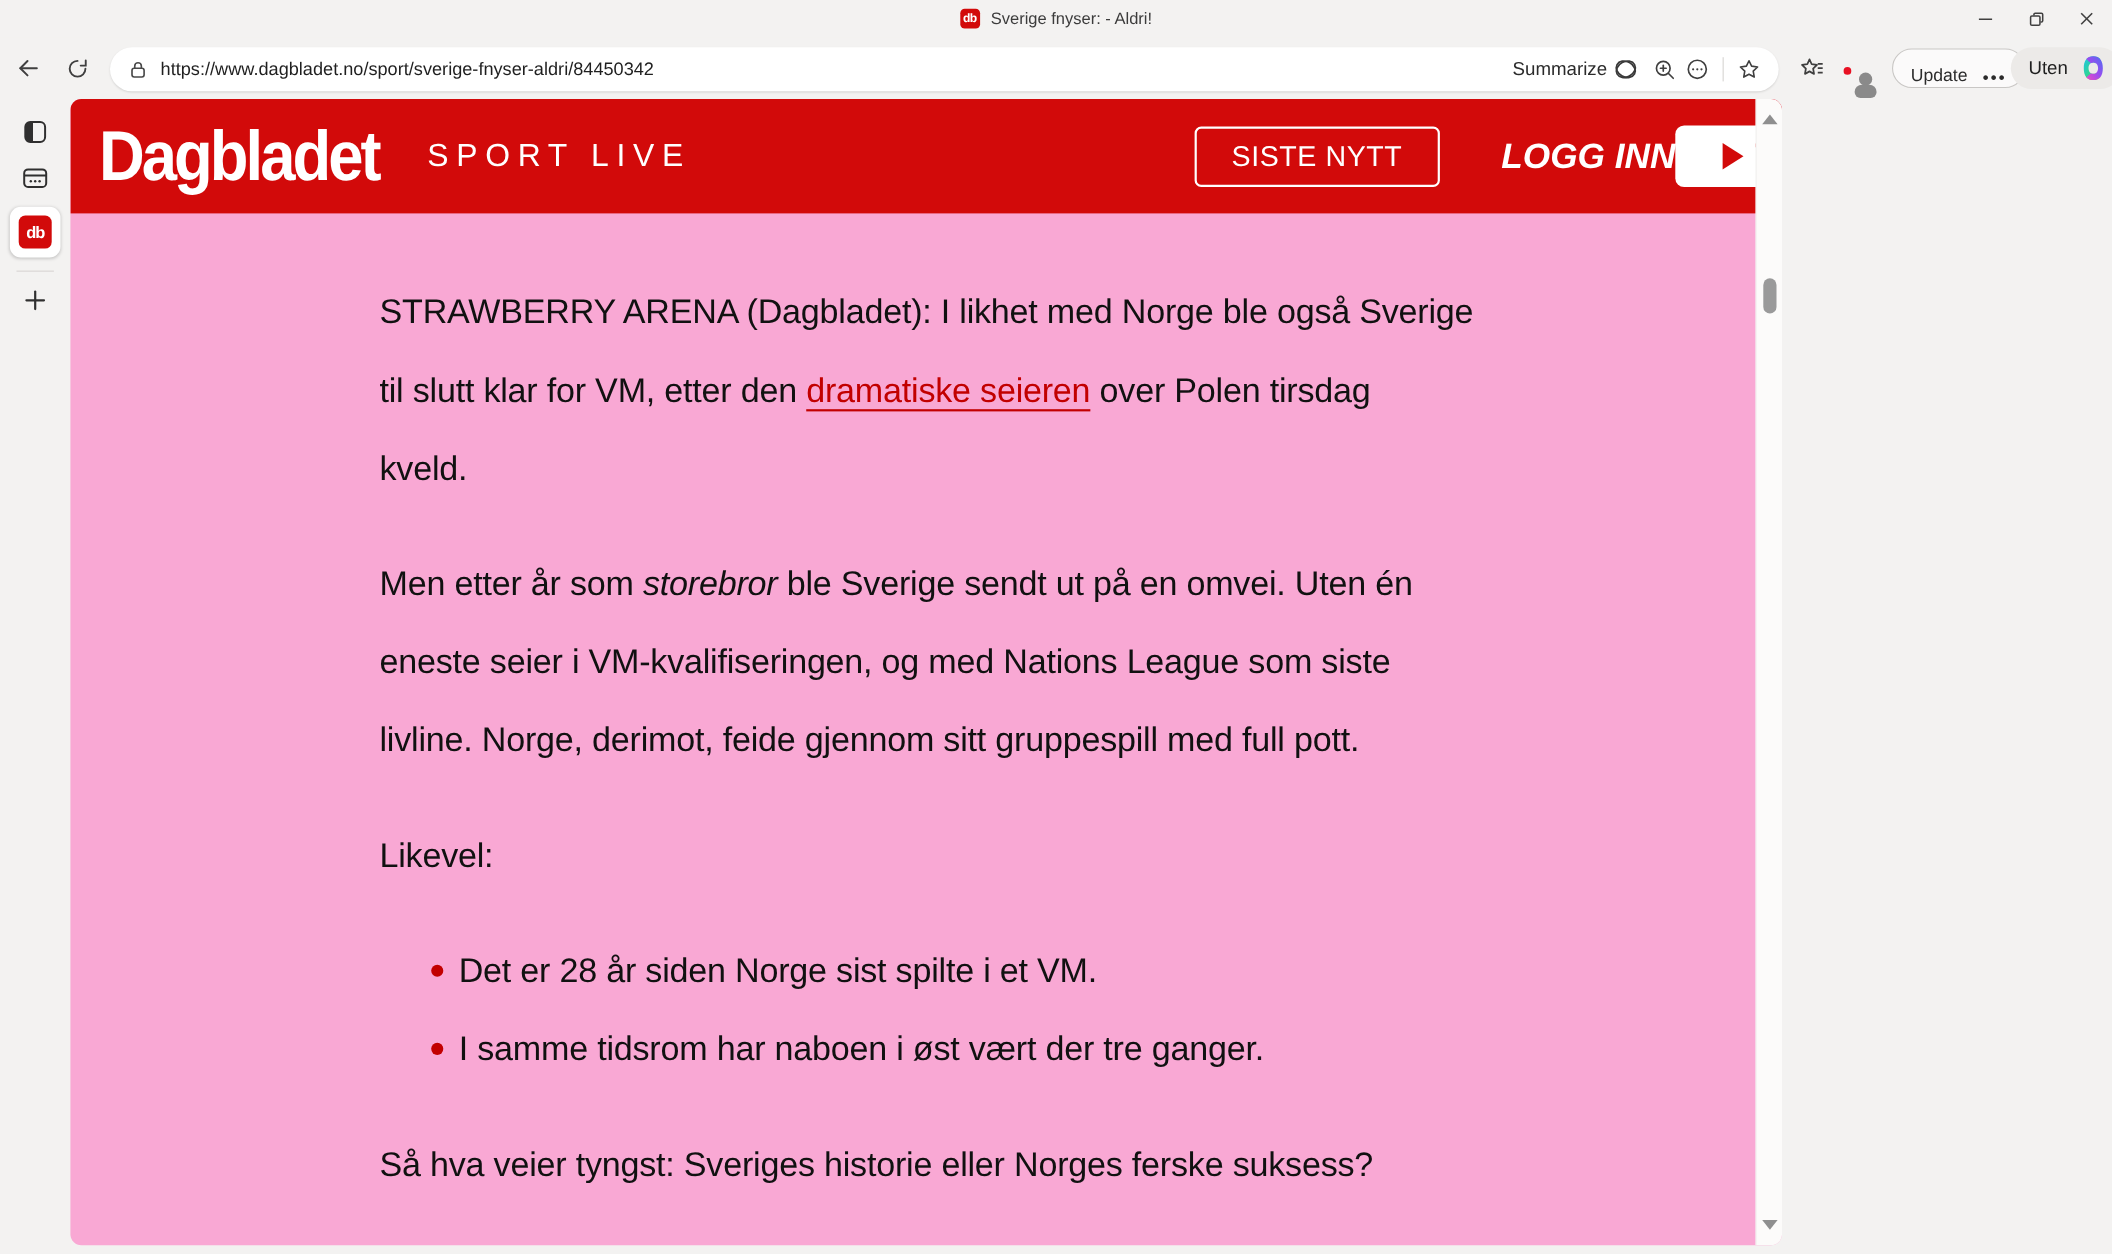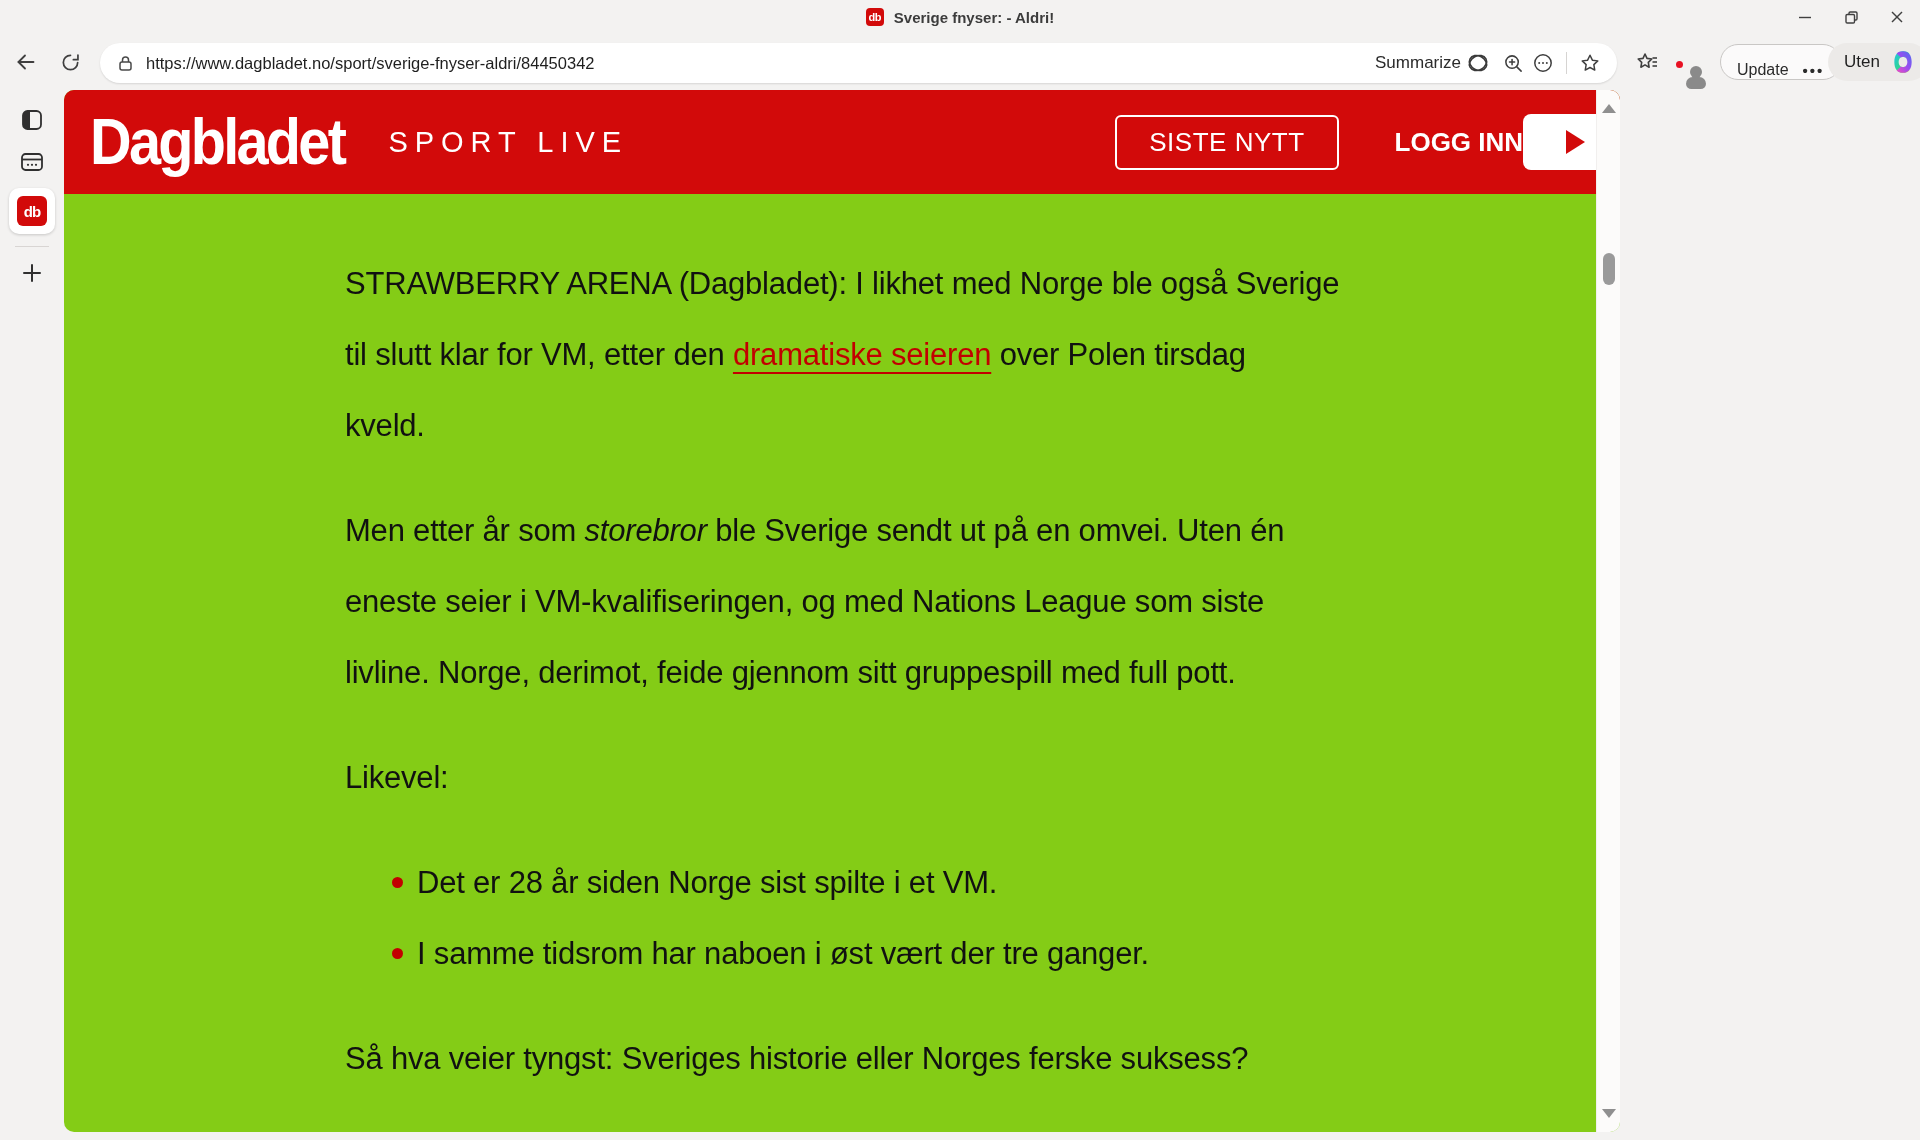--- a/index.html
+++ b/index.html
@@ -6,21 +6,21 @@
   html,body { width:1920px; height:1140px; overflow:hidden;
     font-family:"Liberation Sans","DejaVu Sans",sans-serif; background:#f3f2f1; }
 
   
   .titlebar { position:absolute; left:0; top:0; width:1920px; height:34px;
     background:#f3f2f1; display:flex; align-items:center; justify-content:center; }
   .tab-title { display:flex; align-items:center; gap:10px; }
   .favicon-sq { width:18px; height:18px; border-radius:4px; background:var(--brand);
     color:#fff; font-weight:bold; font-size:11px; display:flex; align-items:center;
     justify-content:center; letter-spacing:-0.5px; }
-  .tab-title span.txt { font-size:15px; color:#3c3c3c;font-weight:bold; }
+  .tab-title span.txt { font-size:15px; color:#3c3c3c; }
   .win-controls { position:absolute; right:0; top:0; height:34px; display:flex; }
   .win-btn { width:46px; height:34px; display:flex; align-items:center; justify-content:center; color:#404040; }
 
   
   .toolbar { position:absolute; left:0; top:34px; width:1920px; height:56px; background:#f3f2f1; }
   .tb-icon { position:absolute; top:50%; transform:translateY(-50%); display:flex;
     align-items:center; justify-content:center; width:36px; height:36px; border-radius:8px; color:#3f3f3f; }
   .urlbar { position:absolute; left:100px; top:9px; width:1517px; height:40px; background:#fff;
     border-radius:20px; box-shadow:0 1px 2px rgba(0,0,0,.12); display:flex; align-items:center;
     padding:0 12px 0 14px; }
@@ -45,32 +45,32 @@
   .sidebar { position:absolute; left:0; top:90px; width:64px; bottom:0; background:#f3f2f1;
     display:flex; flex-direction:column; align-items:center; }
   .sb-icon { width:40px; height:36px; display:flex; align-items:center; justify-content:center; color:#3a3a3a; }
   .db-tab { width:46px; height:46px; background:#fff; border-radius:10px;
     box-shadow:0 1px 3px rgba(0,0,0,.18); display:flex; align-items:center; justify-content:center; margin:8px 0 10px; }
   .db-logo-sm { width:30px; height:30px; border-radius:6px; background:var(--brand); color:#fff;
     display:flex; align-items:center; justify-content:center; font-weight:bold; font-size:15px; letter-spacing:-1px; }
   .sb-divider { width:34px; height:1px; background:#d8d5d3; margin:2px 0 8px; }
 
   
-  .page { position:absolute; left:64px; top:90px; width:1556px; height:1042px; background:#84cc16;
+  .page { position:absolute; left:64px; top:90px; width:1556px; height:1042px; background:#f9a8d4;
     border-radius:10px; overflow:hidden; }
 
   .site-header { position:absolute; left:0; top:0; width:1832px; height:104px; background:var(--brand);
     display:flex; align-items:center; }
   .logo { color:#fff; font-weight:bold; font-size:64px; letter-spacing:-3px;
     transform:scaleX(0.9); transform-origin:left center; margin-left:26px; white-space:nowrap; }
   .section-label { color:#fff; font-size:29px; letter-spacing:7px; margin-left:16px; white-space:nowrap; }
   .hdr-right { position:absolute; right:0; top:0; height:104px; display:flex; align-items:center; }
   .siste-nytt { border:2px solid #fff; border-radius:6px; color:#fff; font-size:26px; letter-spacing:0.5px;
     padding:10px 32px; white-space:nowrap; }
-  .logg-inn { color:#fff; font-size:26px; font-weight:bold; margin-left:56px; white-space:nowrap; }
+  .logg-inn { color:#fff; font-size:32px; font-weight:bold; margin-left:56px; white-space:nowrap;font-style:italic; }
   .tv-btn { background:#fff; border-radius:8px; width:153px; height:56px; 
     display:flex; align-items:center; justify-content:center; gap:10px; }
   .tv-label { color:var(--brand); font-weight:bold; font-size:31px; }
   .meny { color:#fff; font-size:28px; margin-left:44px; display:flex; align-items:center; gap:20px; margin-right:31px; }
   .burger { display:flex; flex-direction:column; gap:6px; }
   .burger span { width:44px; height:8px; background:#fff; display:block; }
 
   
   .article { position:absolute; left:281px; top:158px; width:1330px; color:#111;
     font-size:31px; line-height:71px; letter-spacing:-0.2px; }

